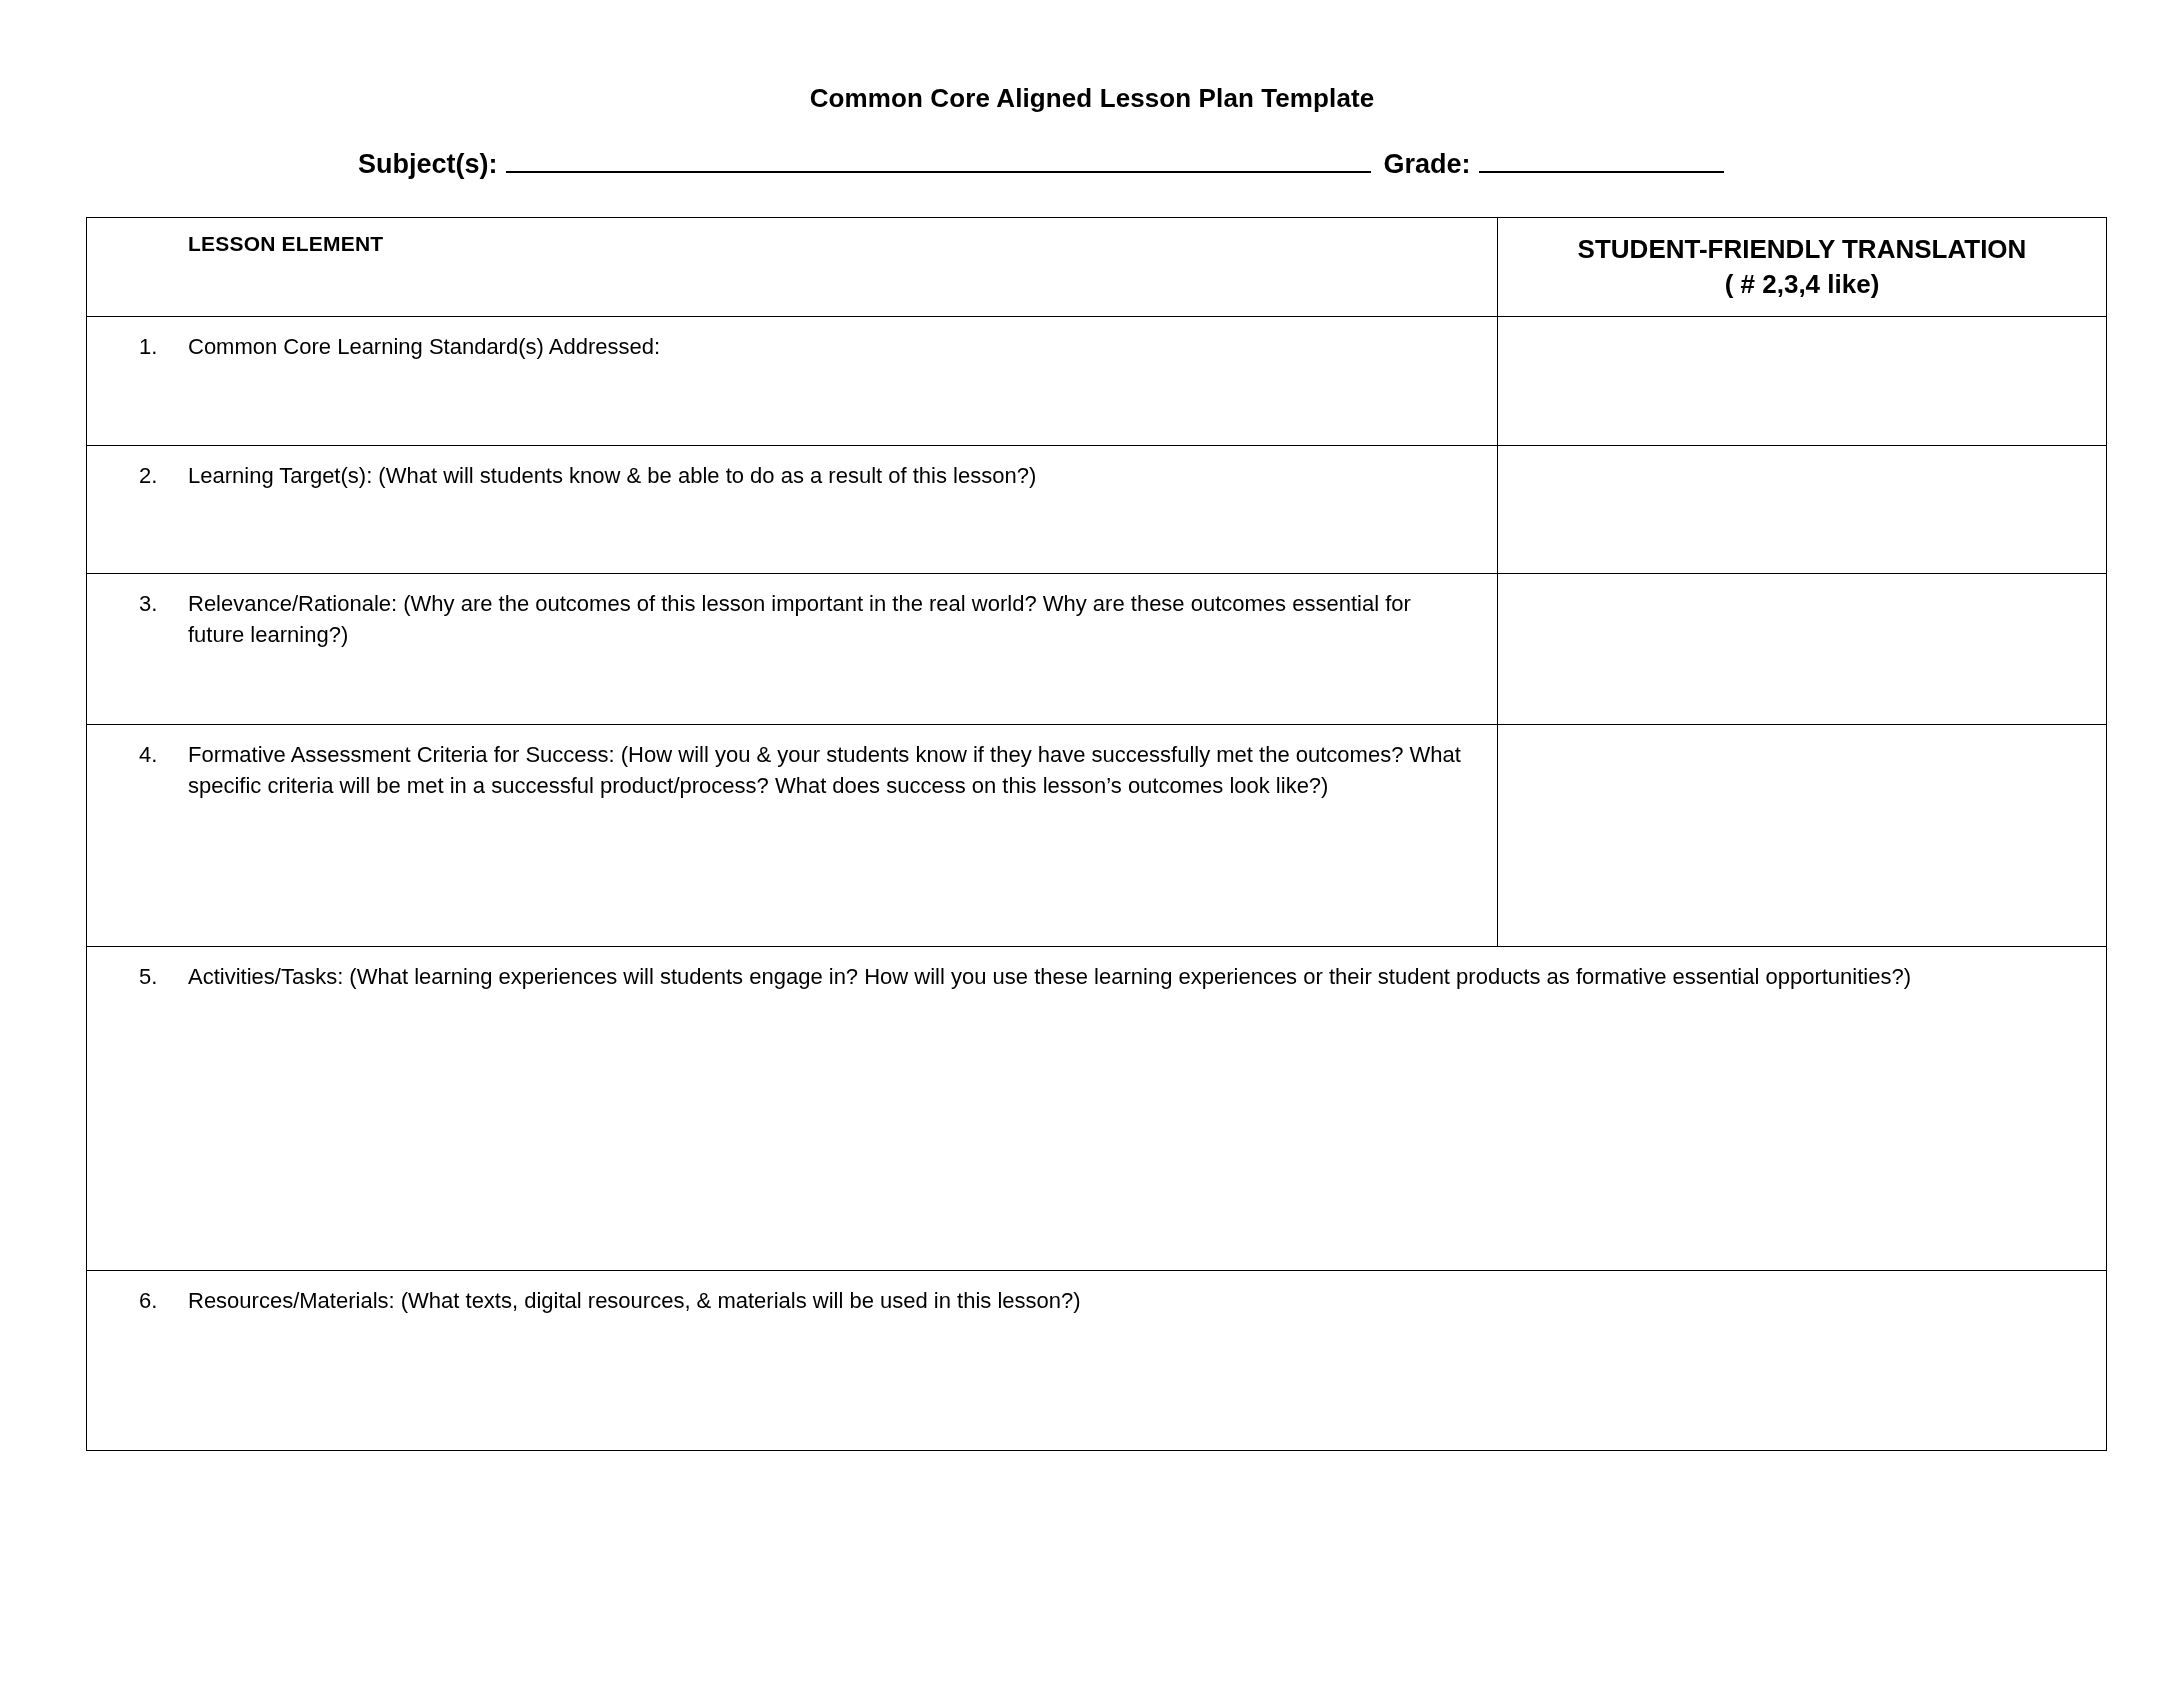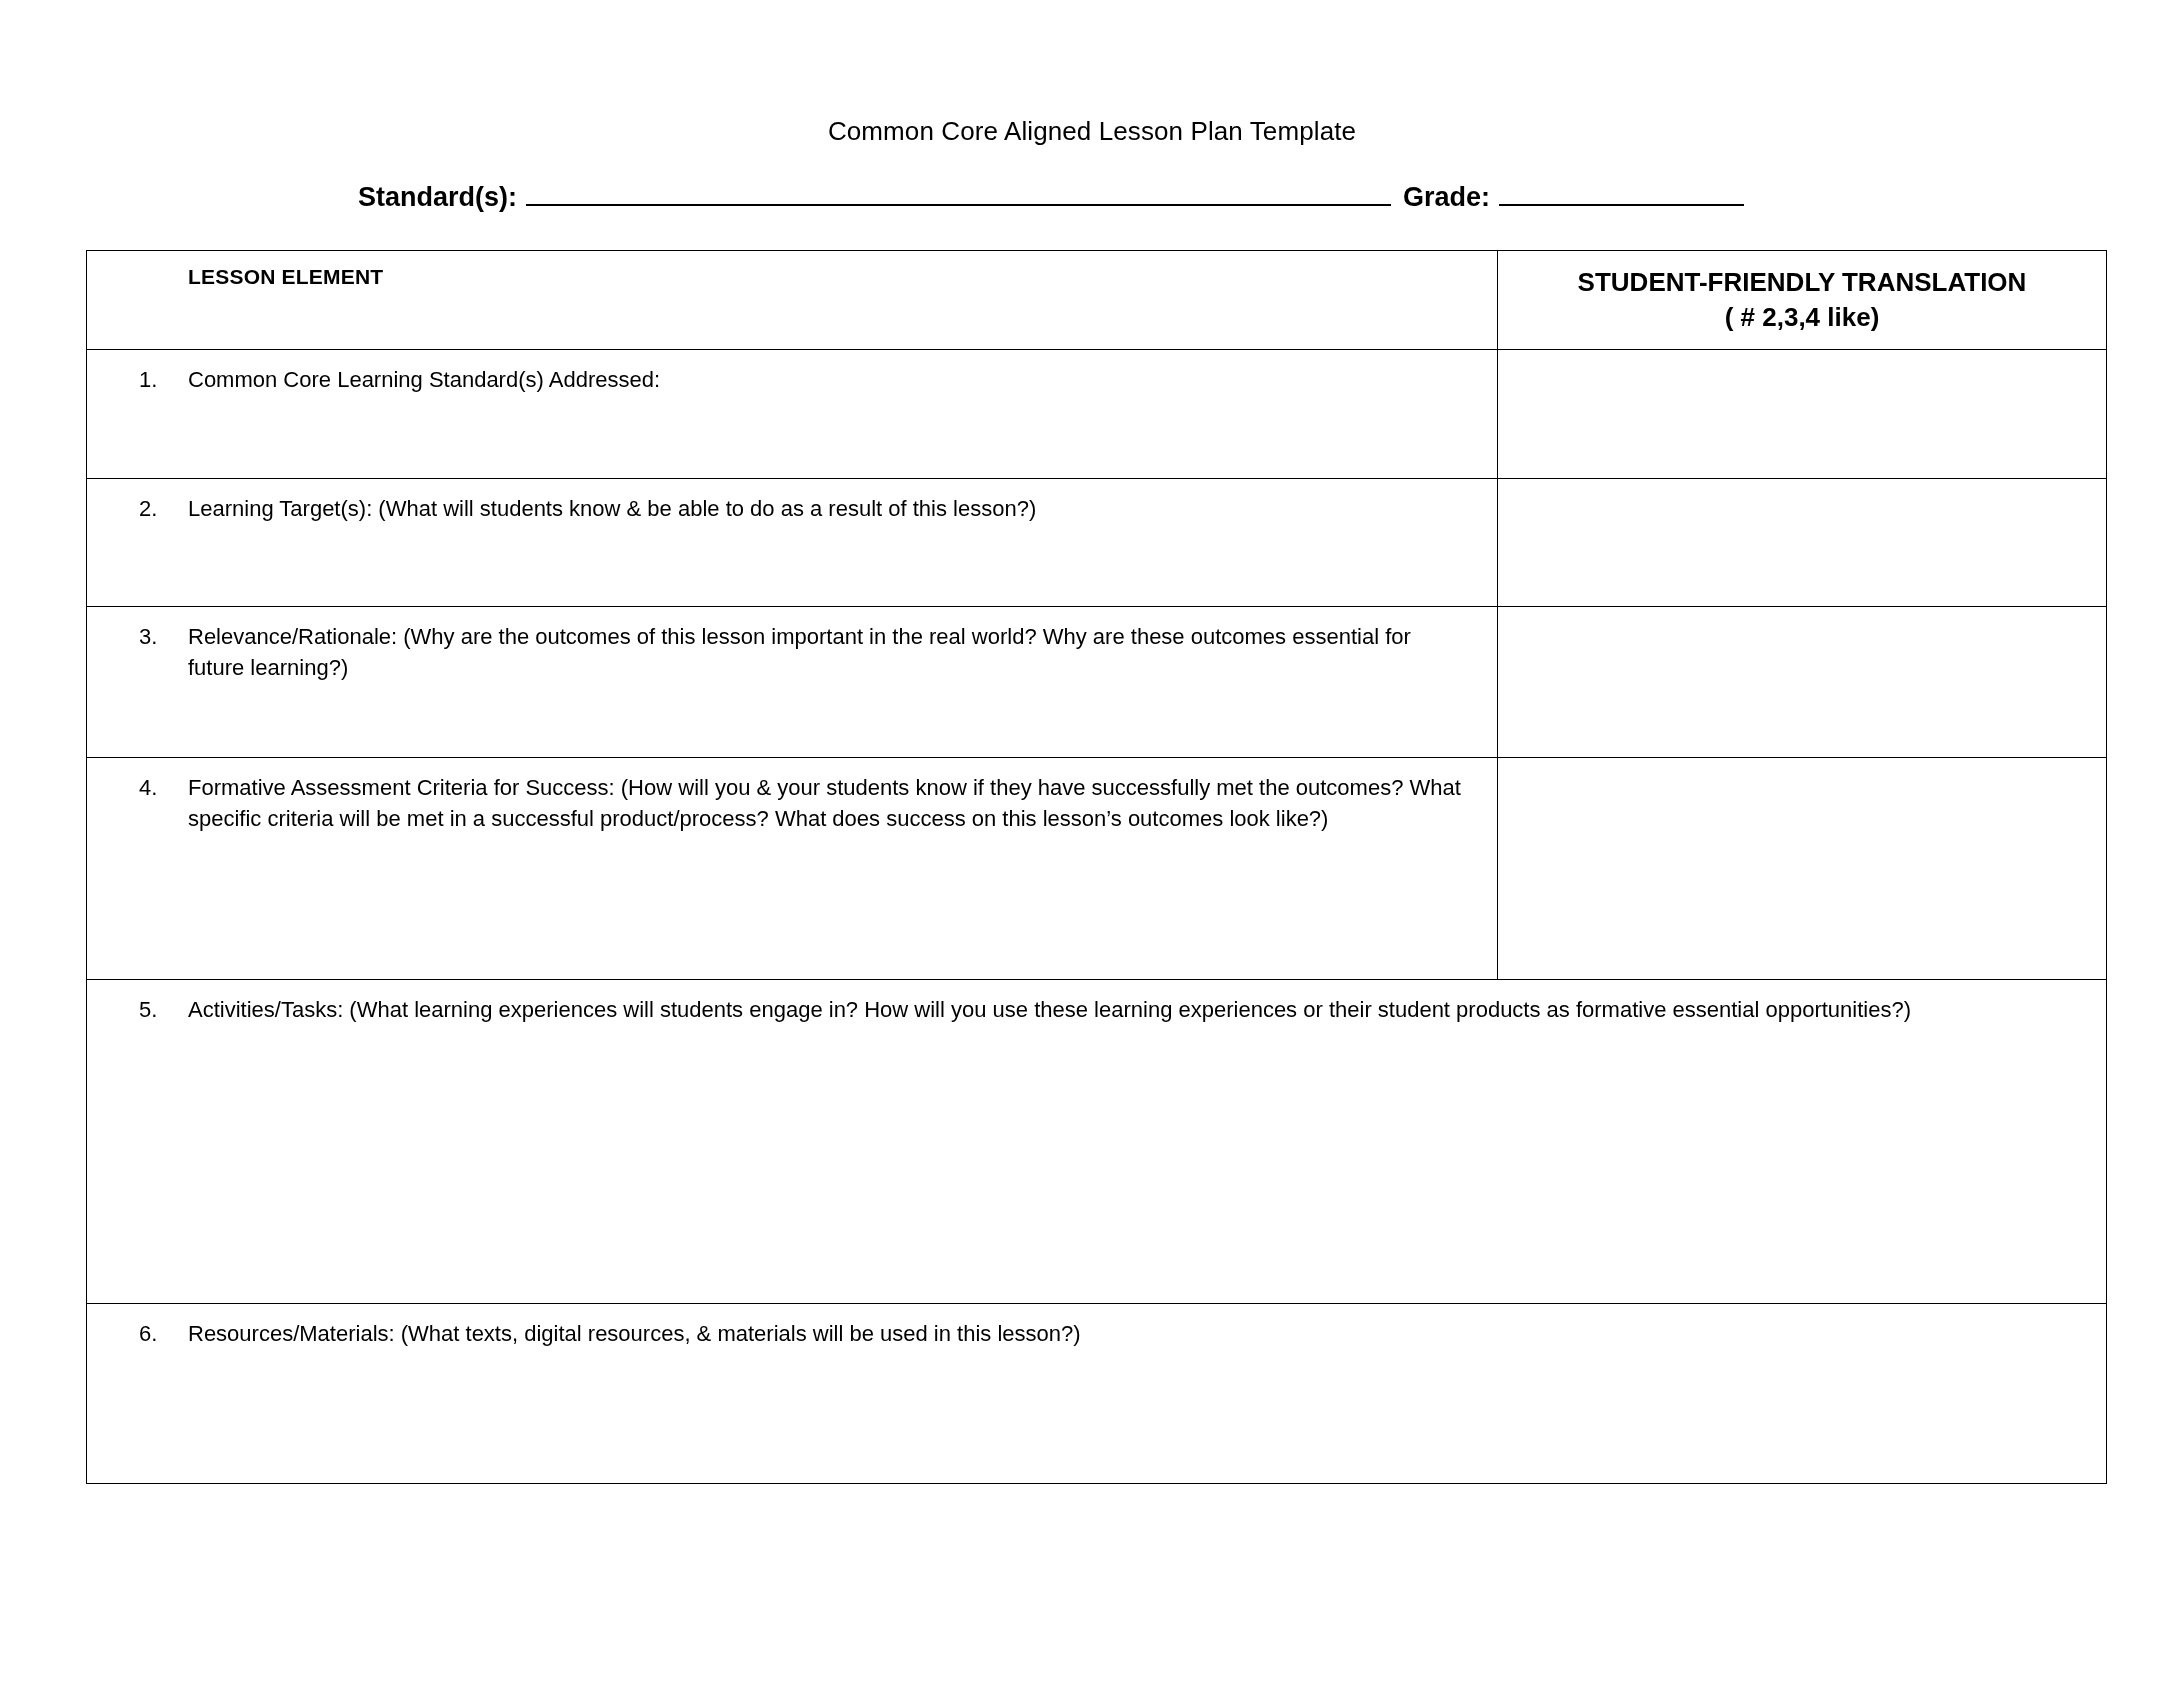--- a/index.html
+++ b/index.html
@@ -18,22 +18,22 @@
     position: relative;
     width: 2184px;
     height: 1687px;
     box-sizing: border-box;
     padding: 0;
   }
 
   .doc-title {
     text-align: center;
     font-size: 26px;
-    font-weight: normal;
-    margin-top: 116px;
+    font-weight: bold;
+    margin-top: 83px;
     letter-spacing: 0.1px;
   }
 
   .field-line {
     display: flex;
     align-items: baseline;
     font-size: 27px;
     font-weight: bold;
     margin-top: 35px;
     padding-left: 358px;
@@ -106,21 +106,21 @@
   .blank-cell { }
 </style>
 </head>
 <body>
 
 <div class="page">
 
   <div class="doc-title">Common Core Aligned Lesson Plan Template</div>
 
   <div class="field-line">
-    <span class="field-label">Standard(s):</span>
+    <span class="field-label">Subject(s):</span>
     <span class="blank subject"></span>
     <span class="field-label">Grade:</span>
     <span class="blank grade"></span>
   </div>
 
 
   <table class="lesson-table">
     <colgroup>
       <col class="col-left">
       <col class="col-right">

